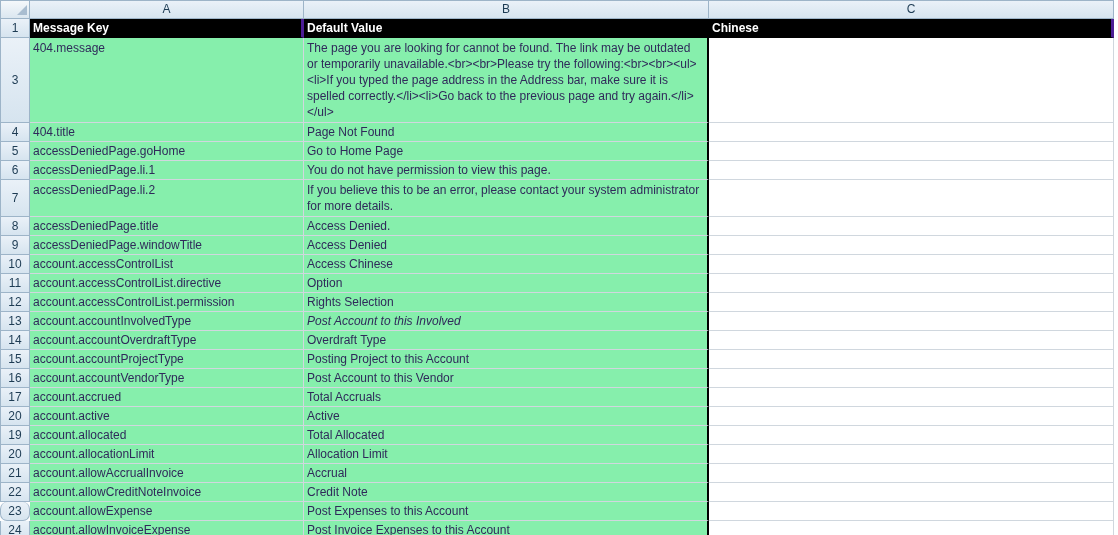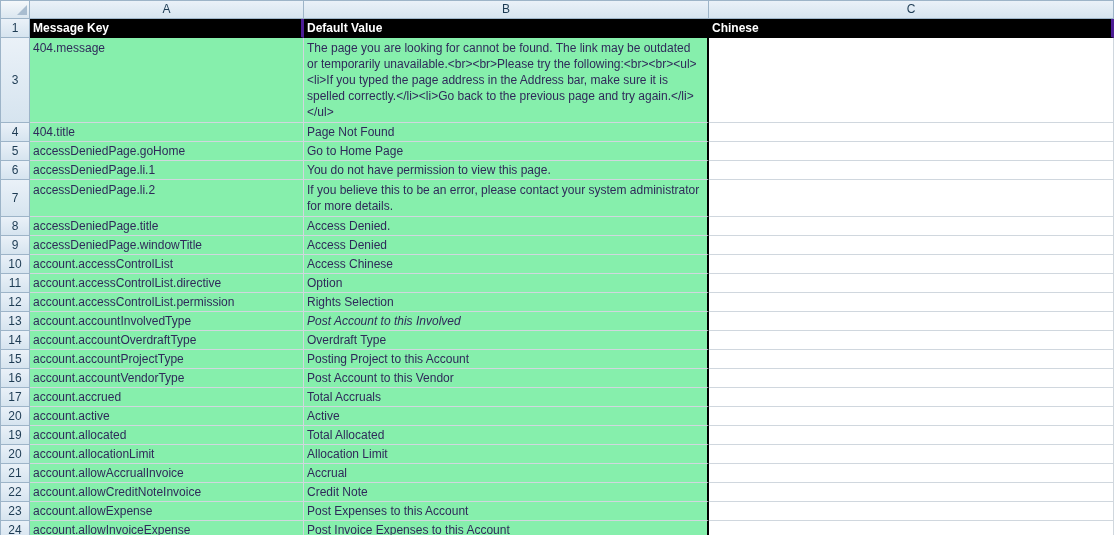--- a/index.html
+++ b/index.html
@@ -176,21 +176,21 @@
     <div class="cell shade rborder-thick" style="min-height: 17px;">Allocation Limit</div>
     <div class="cell plain" style="min-height: 17px;"></div>
     <div class="row-head" style="min-height: 17px;">21</div>
     <div class="cell shade" style="min-height: 17px;">account.allowAccrualInvoice</div>
     <div class="cell shade rborder-thick" style="min-height: 17px;">Accrual</div>
     <div class="cell plain" style="min-height: 17px;"></div>
     <div class="row-head" style="min-height: 17px;">22</div>
     <div class="cell shade" style="min-height: 17px;">account.allowCreditNoteInvoice</div>
     <div class="cell shade rborder-thick" style="min-height: 17px;">Credit Note</div>
     <div class="cell plain" style="min-height: 17px;"></div>
-    <div class="row-head" style="min-height: 17px;">23</div>
+    <div class="row-head" style="min-height: 17px; border-radius: 7px;">23</div>
     <div class="cell shade" style="min-height: 17px;">account.allowExpense</div>
     <div class="cell shade rborder-thick" style="min-height: 17px;">Post Expenses to this Account</div>
     <div class="cell plain" style="min-height: 17px;"></div>
     <div class="row-head" style="min-height: 17px;">24</div>
     <div class="cell shade" style="min-height: 17px;">account.allowInvoiceExpense</div>
     <div class="cell shade rborder-thick" style="min-height: 17px;">Post Invoice Expenses to this Account</div>
     <div class="cell plain" style="min-height: 17px;"></div>
   </div>
 
 </body></html>

